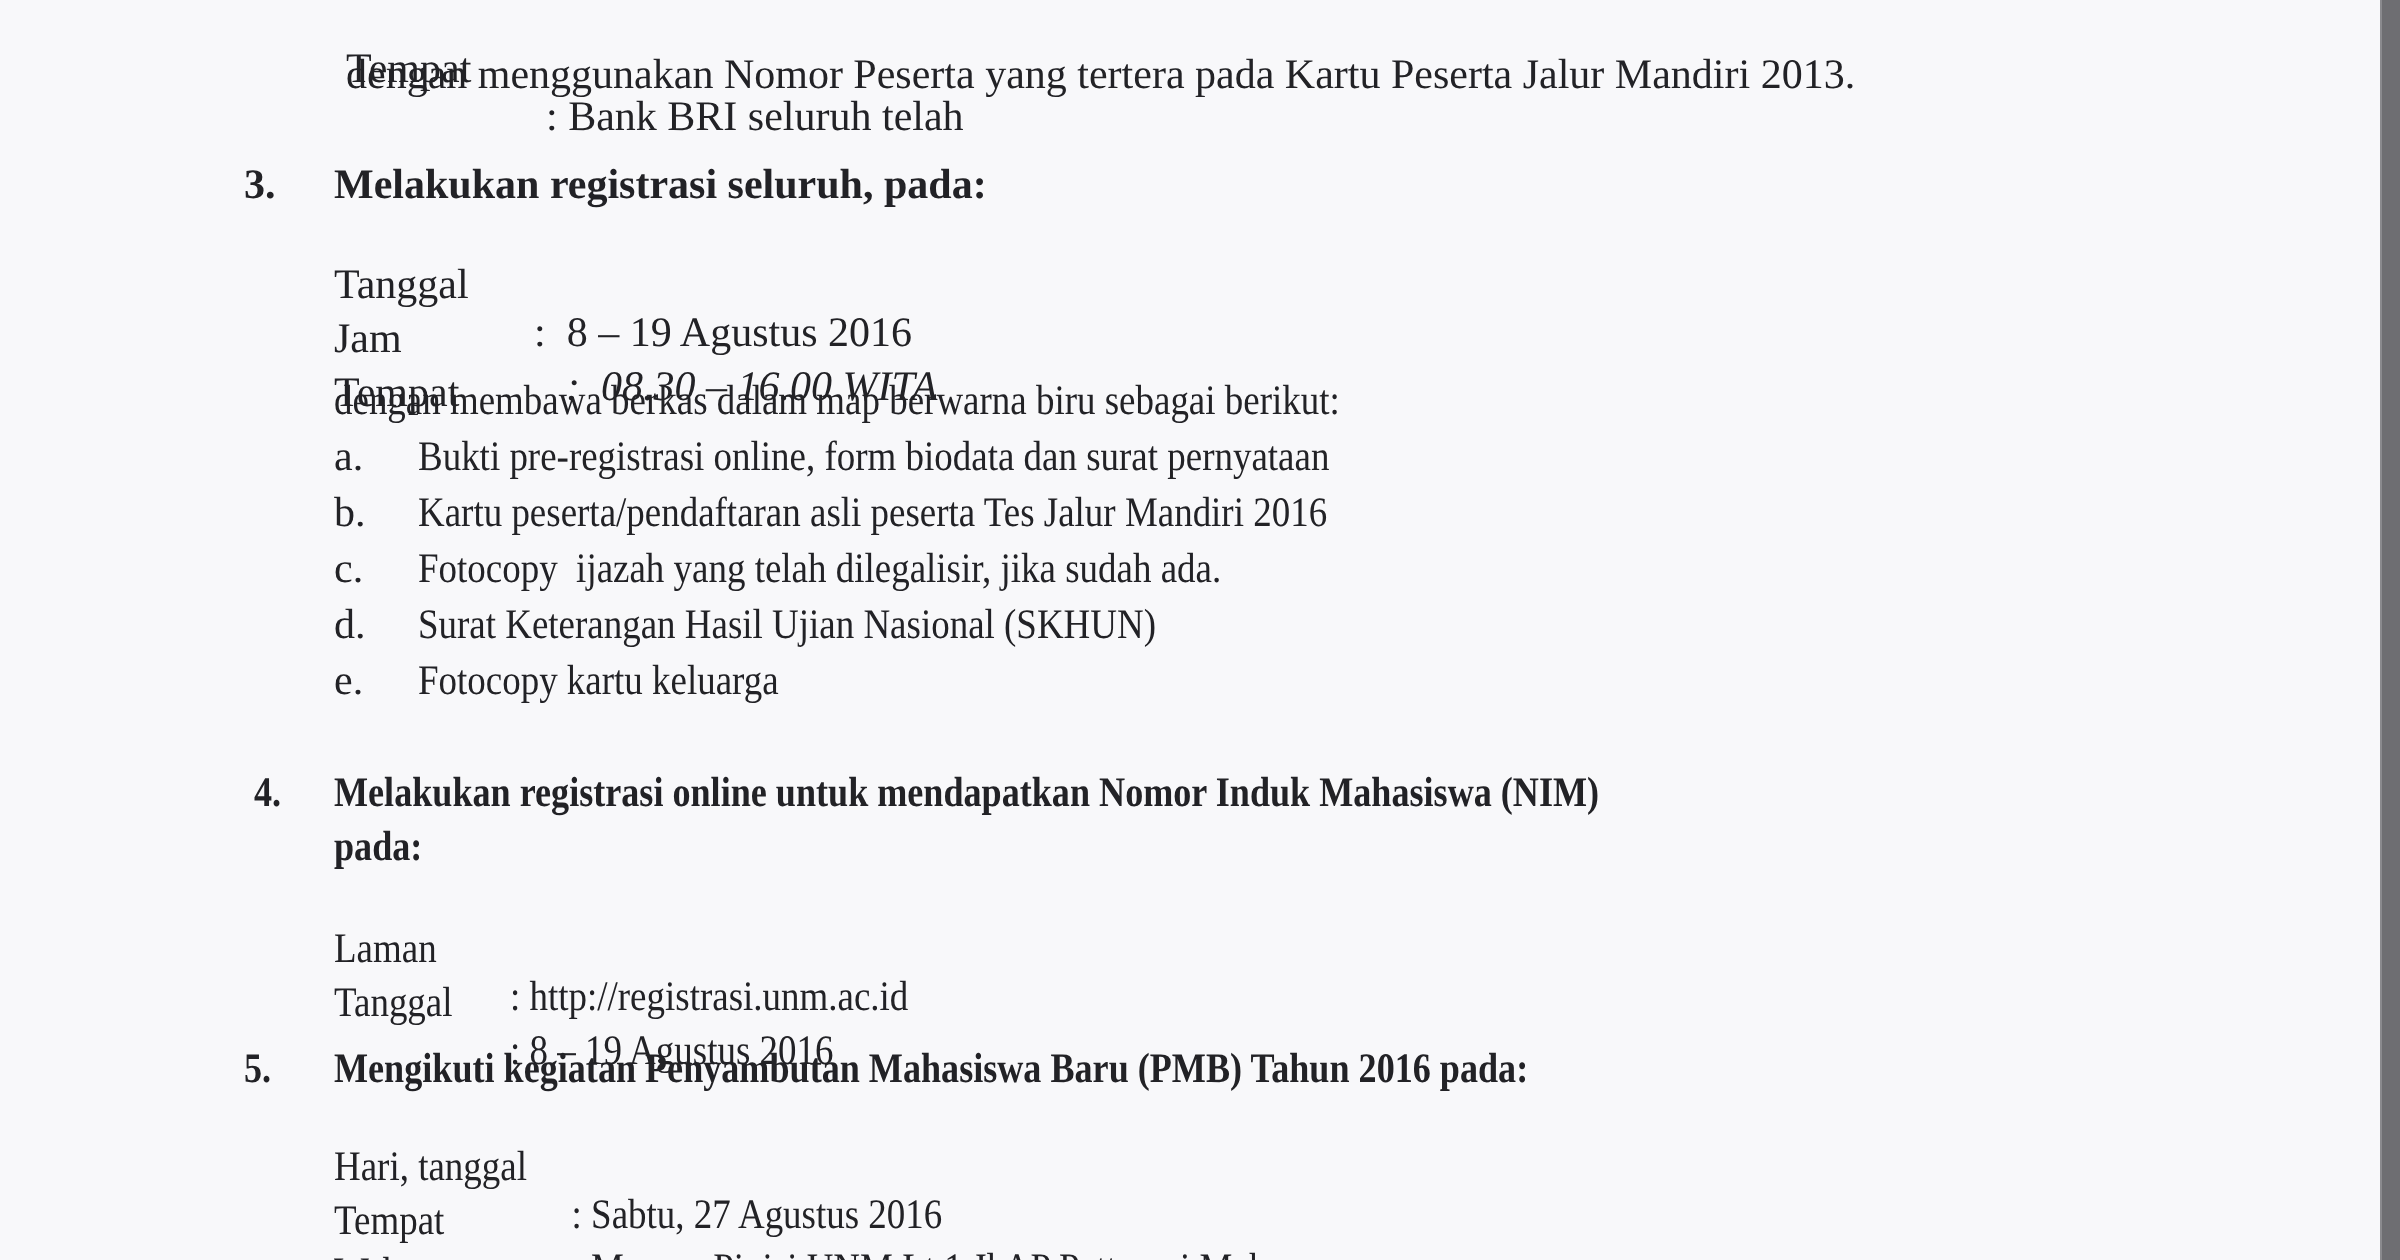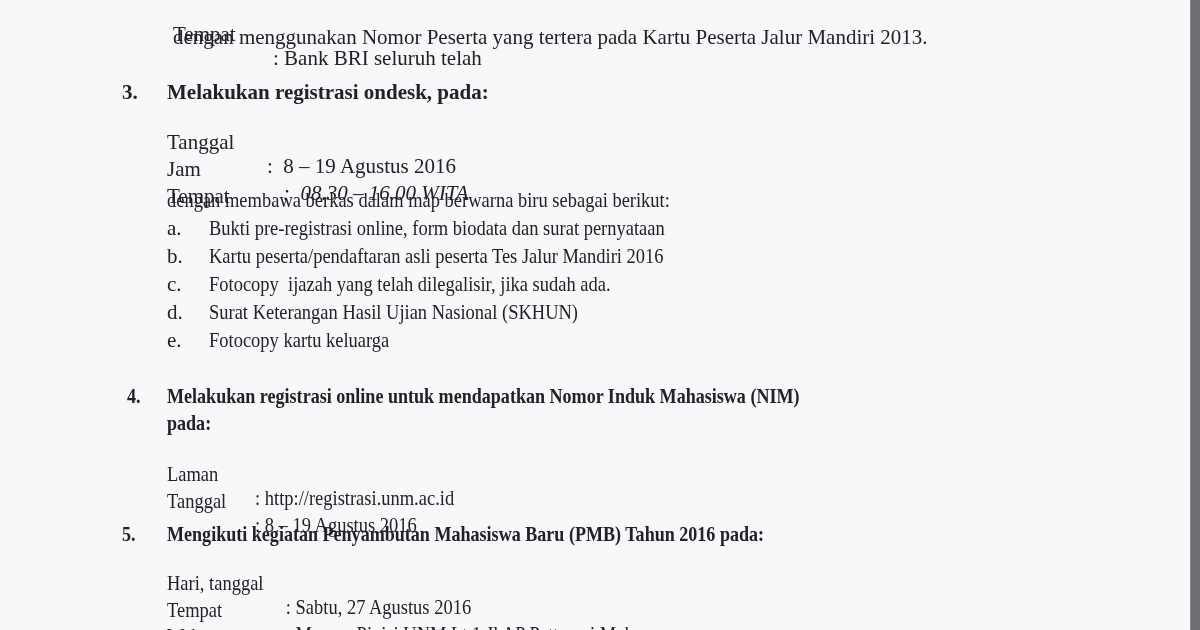--- a/index.html
+++ b/index.html
@@ -37,21 +37,21 @@
 
 <div class="page">
 
   <div class="kv" style="left:173px; top:-2px; width:600px; height:24px;">
     <span class="k">Tempat</span>
     <span class="v" style="left:100px;">: Bank BRI seluruh telah</span>
   </div>
   <div class="line" style="left:173px; top:25px;">dengan menggunakan Nomor Peserta yang tertera pada Kartu Peserta Jalur Mandiri 2013.</div>
 
   <div class="num" style="left:122px; top:80px;">3.</div>
-  <div class="line bold" style="left:167px; top:80px;">Melakukan registrasi ondesk, pada:</div>
+  <div class="line bold" style="left:167px; top:80px;">Melakukan registrasi seluruh, pada:</div>
 
   <div class="kv" style="left:167px; top:106px; width:900px; height:24px;">
     <span class="k">Tanggal</span>
     <span class="v" style="left:100px;">:  8 – 19 Agustus 2016</span>
   </div>
   <div class="kv" style="left:167px; top:133px; width:900px; height:24px;">
     <span class="k">Jam</span>
     <span class="v" style="left:116px;font-style:italic;">:  08.30 – 16.00 WITA</span>
   </div>
   <div class="kv" style="left:167px; top:160px; width:900px; height:24px;">

